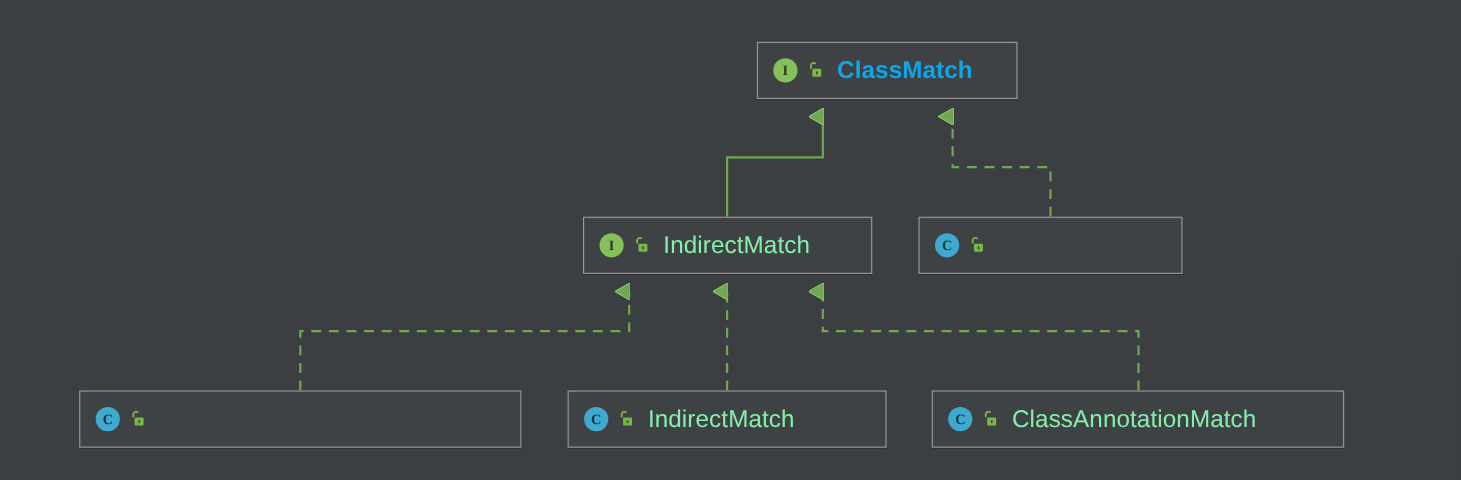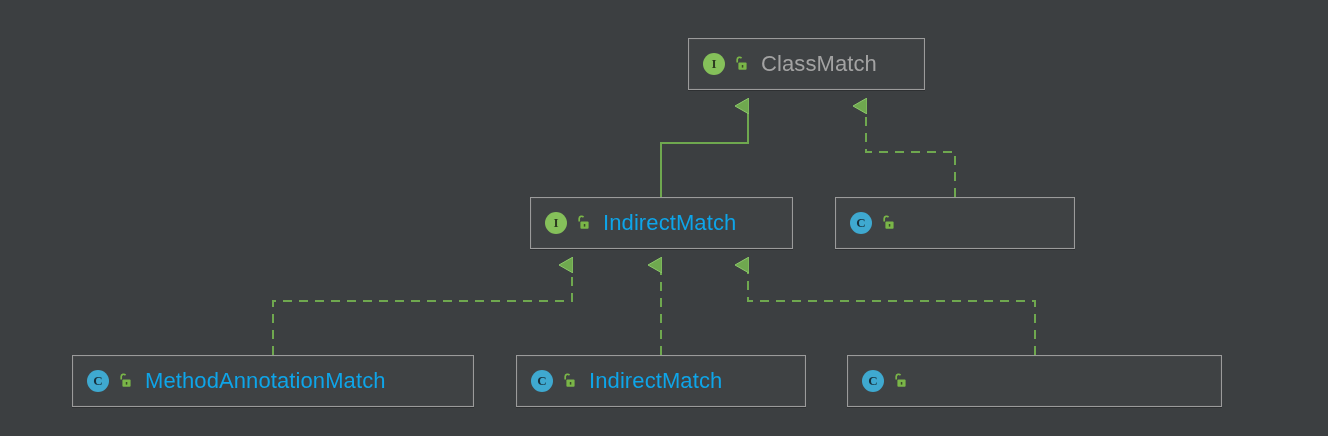--- a/index.html
+++ b/index.html
@@ -57,26 +57,27 @@
   .lock-icon {
     flex: 0 0 auto;
     width: 14px;
     height: 16px;
     margin-right: 13px;
     position: relative;
     top: 0px;
   }
   .node-label {
     font-size: 22px;
-    color: #0ea5e9;
+    color: #86efac;
     white-space: nowrap;
     letter-spacing: 0.1px;
   }
   .node-label.selected {
-    color: #a3a3a3;
+    color: #0ea5e9;
+    font-weight: bold;
   }
 </style>
 </head>
 <body>
 
 <div id="canvas">
 
   <svg id="edge-layer" viewBox="0 0 1328 436" width="1328" height="436">
     <defs>
       <marker id="arrowUp" markerWidth="16" markerHeight="14" refX="8" refY="13" orient="auto" markerUnits="userSpaceOnUse">
@@ -132,21 +133,20 @@
 
   <div class="node" style="left:72px; top:355px; width:402px; height:52px;">
     <span class="node-icon-class">C</span>
     <span class="lock-icon">
       <svg viewBox="0 0 14 16" width="14" height="16">
         <path d="M3.2 6.4 V3.6 a2.4 2.4 0 0 1 4.3 -1.4" fill="none" stroke="#7ab648" stroke-width="1.7"></path>
         <rect x="4.4" y="6.6" width="8.2" height="7.2" rx="1" fill="#7ab648"></rect>
         <rect x="7.8" y="9.0" width="1.5" height="2.6" fill="#3a4a28"></rect>
       </svg>
     </span>
-    <span class="node-label">MethodAnnotationMatch</span>
   </div>
 
   <div class="node" style="left:516px; top:355px; width:290px; height:52px;">
     <span class="node-icon-class">C</span>
     <span class="lock-icon">
       <svg viewBox="0 0 14 16" width="14" height="16">
         <path d="M3.2 6.4 V3.6 a2.4 2.4 0 0 1 4.3 -1.4" fill="none" stroke="#7ab648" stroke-width="1.7"></path>
         <rect x="4.4" y="6.6" width="8.2" height="7.2" rx="1" fill="#7ab648"></rect>
         <rect x="7.8" y="9.0" width="1.5" height="2.6" fill="#3a4a28"></rect>
       </svg>
@@ -156,15 +156,16 @@
 
   <div class="node" style="left:847px; top:355px; width:375px; height:52px;">
     <span class="node-icon-class">C</span>
     <span class="lock-icon">
       <svg viewBox="0 0 14 16" width="14" height="16">
         <path d="M3.2 6.4 V3.6 a2.4 2.4 0 0 1 4.3 -1.4" fill="none" stroke="#7ab648" stroke-width="1.7"></path>
         <rect x="4.4" y="6.6" width="8.2" height="7.2" rx="1" fill="#7ab648"></rect>
         <rect x="7.8" y="9.0" width="1.5" height="2.6" fill="#3a4a28"></rect>
       </svg>
     </span>
+    <span class="node-label">ClassAnnotationMatch</span>
   </div>
 
 </div>
 
 </body></html>

